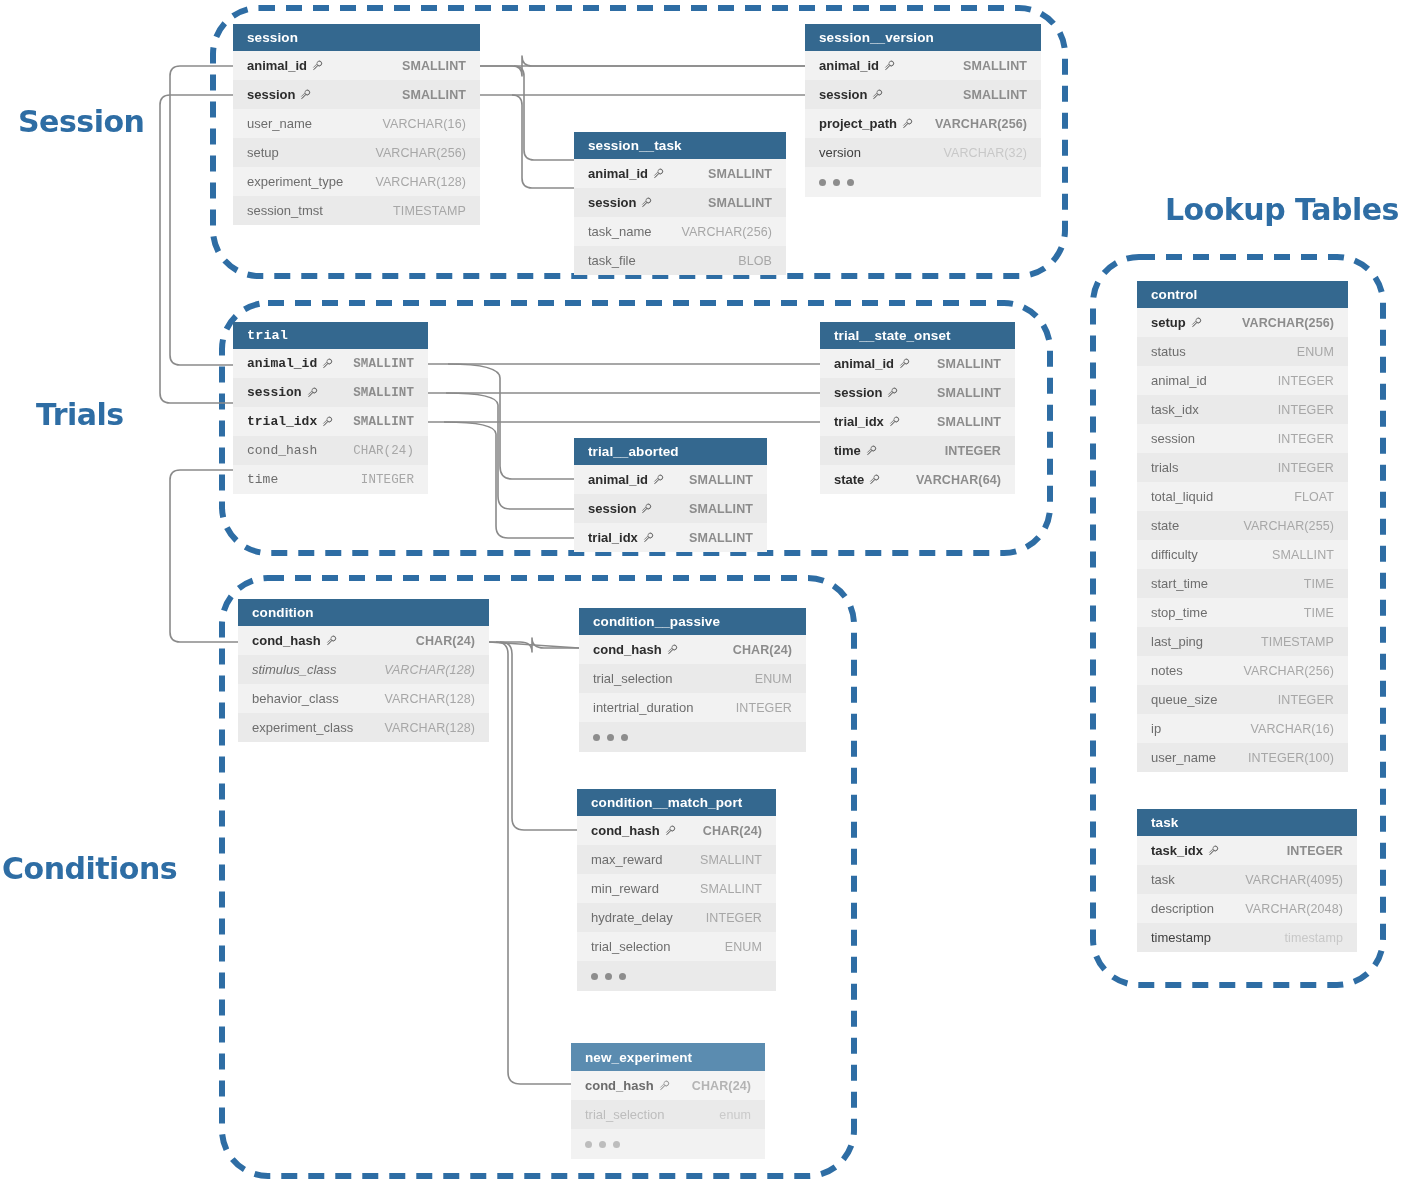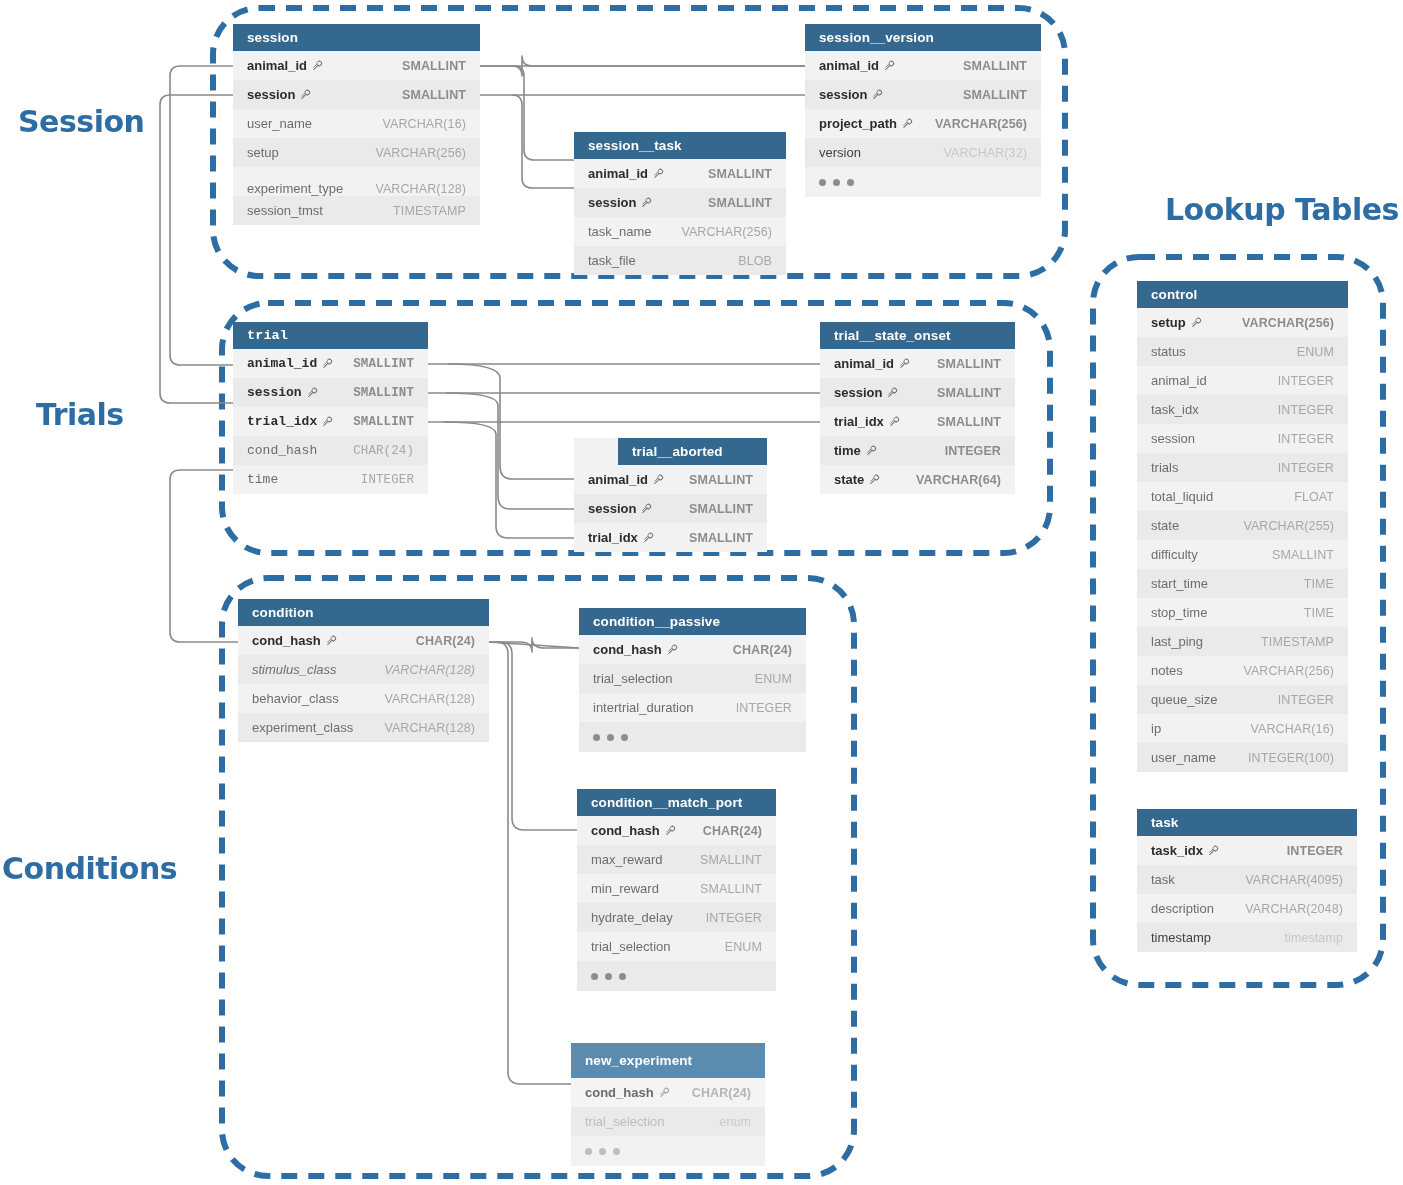--- a/index.html
+++ b/index.html
@@ -160,21 +160,21 @@
           <span>user_name</span>
         </span>
         <span class="ty">VARCHAR(16)</span>
       </div>
       <div class="row alt" style="height: 29px;">
         <span class="nm">
           <span>setup</span>
         </span>
         <span class="ty">VARCHAR(256)</span>
       </div>
-      <div class="row" style="height: 29px; align-items: flex-end;">
+      <div class="row" style="height: 29px;">
         <span class="nm">
           <span>experiment_type</span>
         </span>
         <span class="ty">VARCHAR(128)</span>
       </div>
       <div class="row alt" style="height: 29px;">
         <span class="nm">
           <span>session_tmst</span>
         </span>
         <span class="ty">TIMESTAMP</span>
@@ -306,21 +306,21 @@
         <span class="ty">CHAR(24)</span>
       </div>
       <div class="row" style="height: 29px;">
         <span class="nm">
           <span>time</span>
         </span>
         <span class="ty">INTEGER</span>
       </div>
     </div>
     <div class="tbl" style="left: 574px; top: 438px; width: 193px;">
-      <div class="tbl-head" style="height: 27px; margin-left: 44px;">trial__aborted</div>
+      <div class="tbl-head" style="height: 27px;">trial__aborted</div>
       <div class="row key" style="height: 29px;">
         <span class="nm">
           <span>animal_id</span>
           <svg viewBox="0 0 16 16" width="11" height="11" style="opacity: 0.7;">
             <path d="M10.4 1.4a3.6 3.6 0 0 1 2.6 6.2 3.6 3.6 0 0 1-4.3.6L3 14v0 M6.6 6.3 2.3 10.6" fill="none" stroke="currentColor" stroke-width="1.1" stroke-linecap="round"></path>
             <circle cx="10.6" cy="5.1" r="3.4" fill="none" stroke="currentColor" stroke-width="1.1"></circle>
             <path d="M8.2 7.5 2.6 13.6" fill="none" stroke="currentColor" stroke-width="1.1" stroke-linecap="round"></path>
           </svg>
         </span>
         <span class="ty">SMALLINT</span>
@@ -506,21 +506,21 @@
         </span>
         <span class="ty">ENUM</span>
       </div>
       <div class="dots alt" style="height: 30px; background: rgb(234, 234, 234); display: flex; align-items: center;">
         <i></i>
         <i></i>
         <i></i>
       </div>
     </div>
     <div class="tbl faded" style="left: 571px; top: 1043px; width: 194px;">
-      <div class="tbl-head" style="height: 35px;">new_experiment</div>
+      <div class="tbl-head" style="height: 28px;">new_experiment</div>
       <div class="row key" style="height: 29px;">
         <span class="nm">
           <span>cond_hash</span>
           <svg viewBox="0 0 16 16" width="11" height="11" style="opacity: 0.7;">
             <path d="M10.4 1.4a3.6 3.6 0 0 1 2.6 6.2 3.6 3.6 0 0 1-4.3.6L3 14v0 M6.6 6.3 2.3 10.6" fill="none" stroke="currentColor" stroke-width="1.1" stroke-linecap="round"></path>
             <circle cx="10.6" cy="5.1" r="3.4" fill="none" stroke="currentColor" stroke-width="1.1"></circle>
             <path d="M8.2 7.5 2.6 13.6" fill="none" stroke="currentColor" stroke-width="1.1" stroke-linecap="round"></path>
           </svg>
         </span>
         <span class="ty">CHAR(24)</span>

